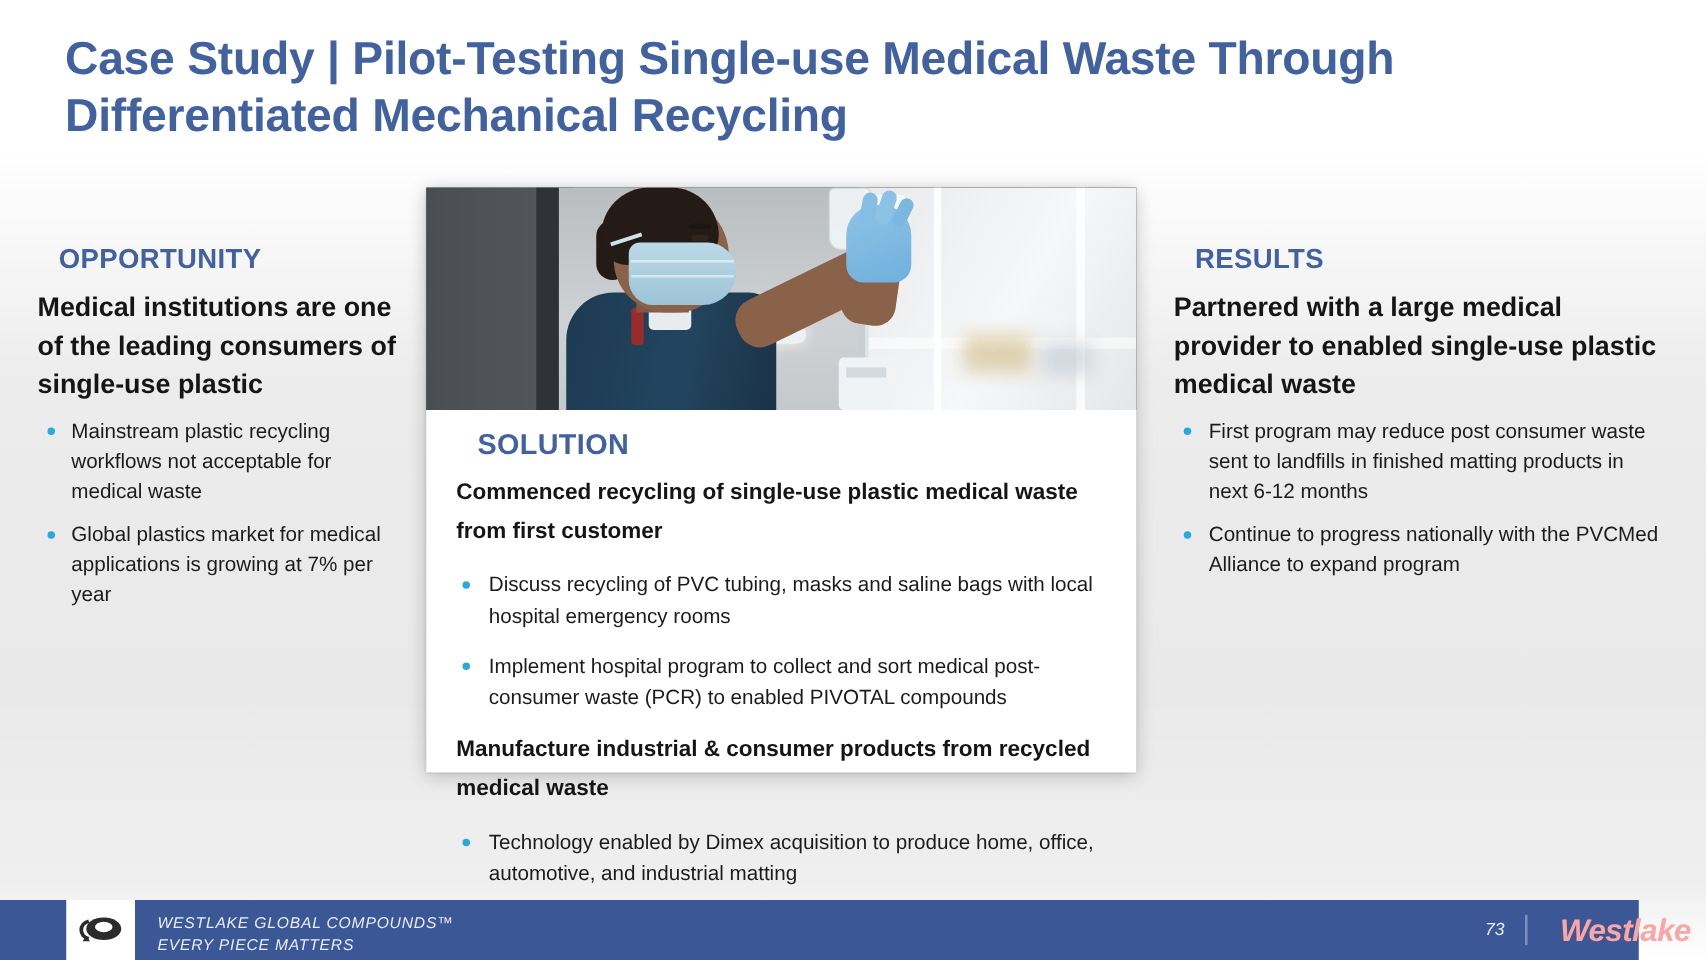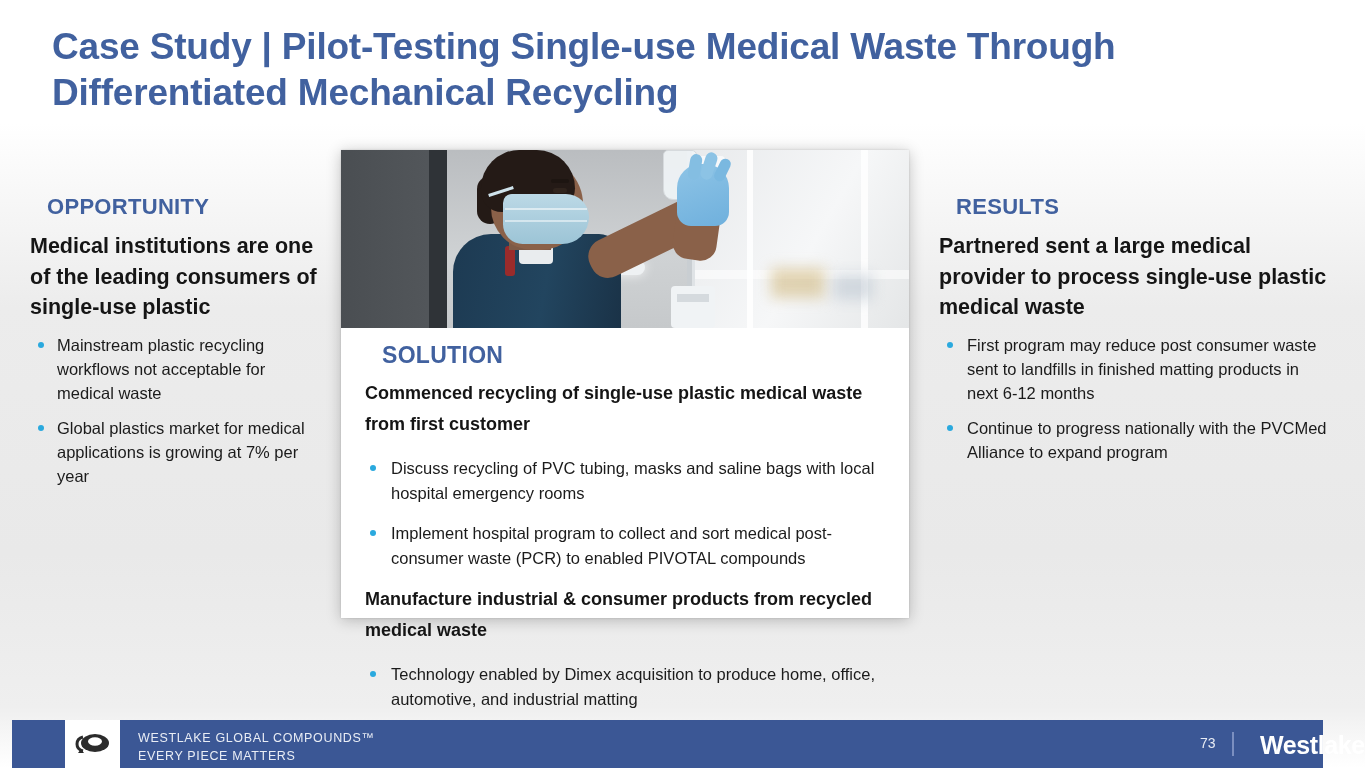--- a/index.html
+++ b/index.html
@@ -108,42 +108,43 @@
   .ph-ivbag2{left:352px;top:6px;width:32px;height:62px;border-radius:4px;background:rgba(248,250,251,.9);}
   .ph-drip{left:344px;top:60px;width:16px;height:26px;border-radius:4px;background:#f2f5f7;}
   .ph-tube{left:351px;top:86px;width:3px;height:64px;background:#dfe3e6;}
   .ph-pump{left:330px;top:136px;width:44px;height:42px;border-radius:4px;background:#f0f3f5;}
   .ph-pumpd{left:336px;top:144px;width:32px;height:8px;background:#d5dade;}
   .ph-badge{left:164px;top:96px;width:10px;height:30px;background:#9a2b2b;border-radius:3px;}
   .ph-collar{left:178px;top:92px;width:34px;height:22px;background:#e9ecee;border-radius:4px;}
 
   
   .footer{
-    position:absolute;left:12px;bottom:0;width:1311px;height:48px;
+    position:absolute;left:0;bottom:0;width:1311px;height:48px;
     background:#3b5795;
+    font-style:italic;
   }
   .footer-logo{
     position:absolute;left:53px;top:0;width:55px;height:48px;background:#ffffff;
     display:flex;align-items:center;justify-content:center;
   }
   .footer-txt{
     position:absolute;left:126px;top:9px;
     font-size:12.5px;line-height:18px;color:#e9edf5;letter-spacing:0.65px;
   }
   .footer-page{
     position:absolute;left:1188px;top:15px;
     font-size:14px;color:#e7ebf3;
   }
   .footer-div{
     position:absolute;left:1220px;top:12px;width:2px;height:24px;
     background:#7b8fc0;
   }
   .footer-brand{
     position:absolute;left:1248px;top:11px;
-    font-size:25px;font-weight:bold;color:#ffffff;letter-spacing:-0.4px;
+    font-size:25px;font-weight:bold;color:#fca5a5;letter-spacing:-0.4px;
   }
 </style>
 </head>
 <body>
 
 <div class="slide">
 
   <div class="title">Case Study | Pilot-Testing Single-use Medical Waste Through Differentiated Mechanical Recycling</div>
 
   <div class="col-left">
@@ -206,21 +207,21 @@
 
       <div class="col-sub block2">Manufacture industrial &amp; consumer products from recycled medical waste</div>
       <ul class="blist">
         <li>Technology enabled by Dimex acquisition to produce home, office, automotive, and industrial matting</li>
       </ul>
     </div>
   </div>
 
   <div class="col-right">
     <div class="col-head">RESULTS</div>
-    <div class="col-sub">Partnered sent a large medical provider to process single-use plastic medical waste</div>
+    <div class="col-sub">Partnered with a large medical provider to enabled single-use plastic medical waste</div>
     <ul class="blist">
       <li>First program may reduce post consumer waste sent to landfills in finished matting products in next 6-12 months</li>
       <li>Continue to progress nationally with the PVCMed Alliance to expand program</li>
     </ul>
   </div>
 
   <div class="footer">
     <div class="footer-logo">
       <svg width="40" height="30" viewBox="0 0 40 30" aria-hidden="true">
         <ellipse cx="22" cy="14" rx="14" ry="9" fill="#2b2b2b"></ellipse>

